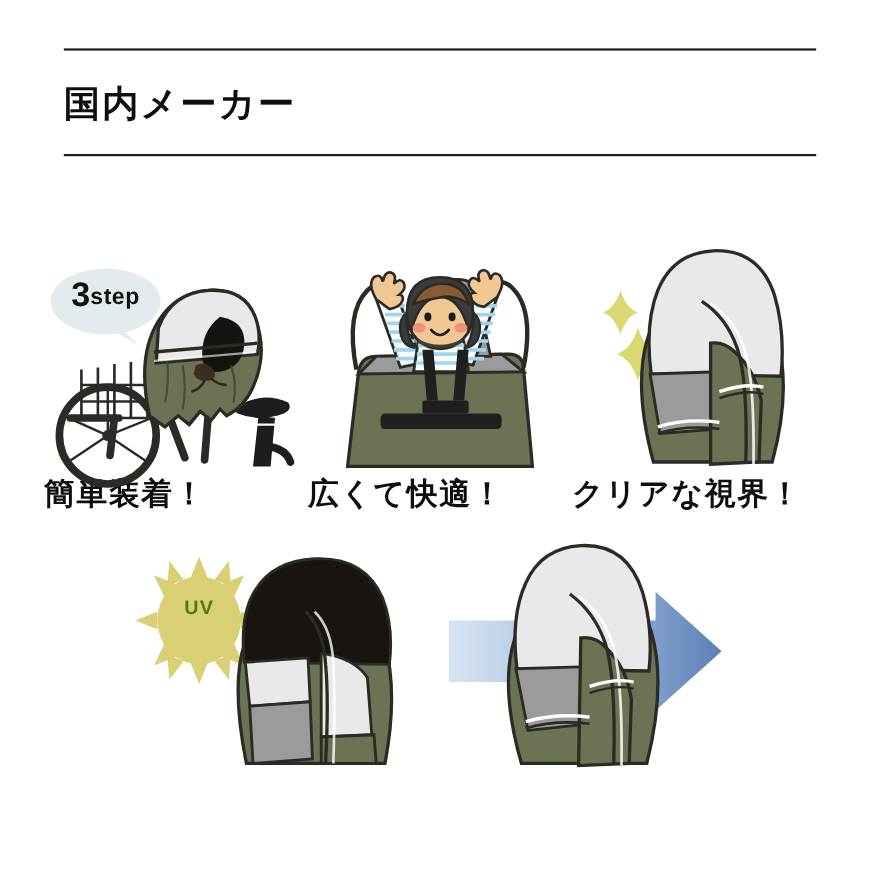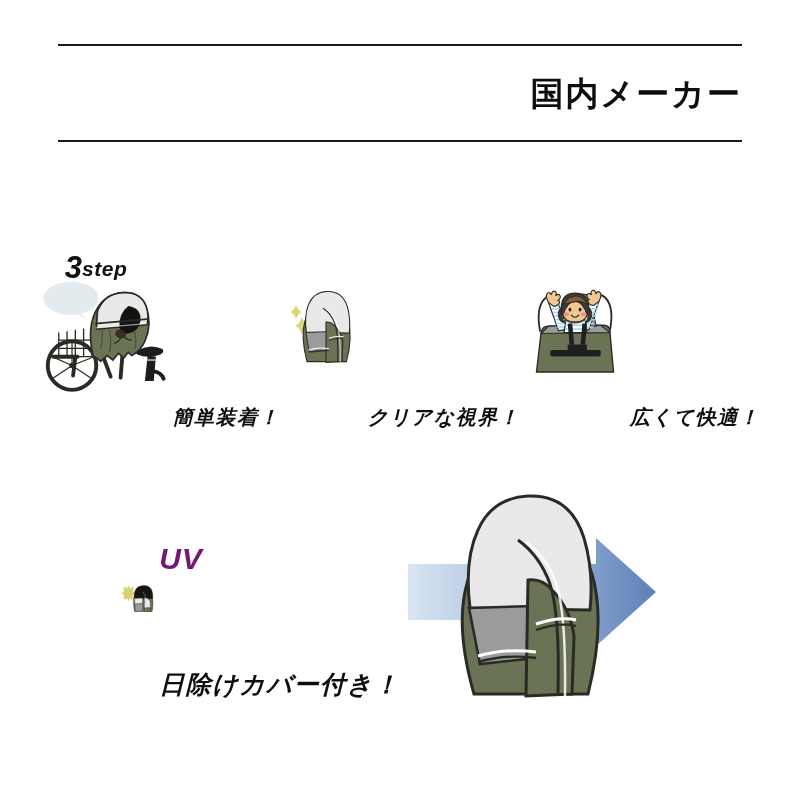--- a/index.html
+++ b/index.html
@@ -30,21 +30,21 @@
     top: 44px;
     width: 684px;
   }
   .rule {
     width: 100%;
     height: 0;
     border-top: 2.5px solid #1b1b1b;
   }
   .header-inner {
     padding: 22px 0 20px 0;
-    text-align: right;
+    text-align: left;
   }
   .title-line {
     font-size: 33px;
     font-weight: 700;
     letter-spacing: 2px;
     line-height: 1.58;
     color: #0e0e0e;
     white-space: nowrap;
   }
 
@@ -53,37 +53,36 @@
     position: absolute;
     display: flex;
     justify-content: center;
   }
   .row1 { left: 40px; top: 228px; width: 720px; }
   .row2 { left: 120px; top: 498px; width: 560px; }
 
   .panel {
     position: relative;
     display: flex;
-    flex-direction: row;
-    align-items: flex-end;
-    font-style: italic;
+    flex-direction: column;
+    align-items: flex-start;
   }
   .row1 .panel { width: 240px; }
   .row2 .panel { width: 280px; }
 
   .art {
     position: relative;
     width: 100%;
     height: 200px;
   }
   .art svg { display: block; width: 100%; height: 100%; overflow: visible; }
 
   .caption {
     margin-top: 6px;
-    font-size: 20px;
+    font-size: 28px;
     font-weight: 700;
     letter-spacing: 1.5px;
     color: #0e0e0e;
     white-space: nowrap;
     text-align: center;
     line-height: 1.1;
   }
   .row2 .caption { font-size: 25px; }
 
   
@@ -106,23 +105,23 @@
     font-weight: 700;
     color: #111;
     letter-spacing: 0.5px;
   }
   .uv-text {
     position: absolute;
     left: 22px;
     top: 44px;
     width: 78px;
     text-align: center;
-    font-size: 30px;
-    font-weight: 700;
-    color: #701a75;
+    font-size: 18px;
+    font-weight: 700;
+    color: #4d7c0f;
     letter-spacing: 1px;
     pointer-events: none;
   }
 </style>
 </head>
 <body>
 
 <div class="page">
 
   <div class="header">
@@ -191,53 +190,20 @@
               <path d="M126 104 q4 22 0 40"></path>
               <path d="M170 104 q6 18 2 34"></path>
             </g>
           </g>
         </svg>
         <div class="bubble-text">
           <span class="bubble-num">3</span><span class="bubble-word">step</span>
         </div>
       </div>
       <div class="caption">簡単装着！</div>
-    </div>
-
-    <div class="panel">
-      <div class="art">
-        <svg viewBox="0 0 240 200" aria-hidden="true">
-
-          <g fill="#d9d973">
-            <path d="M44 36 q5 16 16 20 q-11 4 -16 20 q-5 -16 -16 -20 q11 -4 16 -20 Z"></path>
-            <path d="M60 70 q6 19 19 24 q-13 5 -19 24 q-6 -19 -19 -24 q13 -5 19 -24 Z"></path>
-            <path d="M132 54 q5 15 15 19 q-10 4 -15 19 q-5 -15 -15 -19 q10 -4 15 -19 Z"></path>
-          </g>
-
-          <g>
-            <path d="M74 192 q-18 -66 -6 -110 q12 -44 56 -48 q46 -4 62 44 q14 48 -4 114 Z" fill="#6b7355" stroke="#2b2b26" stroke-width="3"></path>
-
-            <path d="M72 112 q-6 -46 6 -76 q14 -34 50 -36 q42 -2 56 40 q10 34 6 74 Z" fill="#e9e9e9" stroke="#2b2b26" stroke-width="3"></path>
-
-            <path d="M71 112 L132 110 L134 162 L80 166 Z" fill="#9b9b9b" stroke="#2b2b26" stroke-width="2.6"></path>
-
-            <path d="M126 84 q12 -2 22 8 q18 16 24 44 l-2 56 l-44 2 Z" fill="#6b7355" stroke="#2b2b26" stroke-width="3"></path>
-
-            <path d="M118 46 q22 14 32 42 q10 28 8 104" fill="none" stroke="#2b2b26" stroke-width="3"></path>
-            <path d="M126 48 q22 14 31 42 q9 28 8 104" fill="none" stroke="#ffffff" stroke-width="2.5" opacity="0.85"></path>
-
-            <path d="M78 160 q26 -8 56 -4" fill="none" stroke="#ffffff" stroke-width="3"></path>
-            <path d="M78 166 q26 -8 56 -4" fill="none" stroke="#2b2b26" stroke-width="2.4"></path>
-
-            <path d="M134 128 q24 -8 40 -4" fill="none" stroke="#ffffff" stroke-width="3"></path>
-            <path d="M134 134 q24 -8 40 -4" fill="none" stroke="#2b2b26" stroke-width="2.2"></path>
-          </g>
-        </svg>
-      </div>
-      <div class="caption">クリアな視界！</div>
     </div>
 
     <div class="panel">
       <div class="art">
         <svg viewBox="0 0 240 200" aria-hidden="true">
 
           <g>
             <path d="M36 196 L46 110 q2 -14 16 -14 l120 -2 q14 0 14 14 l8 88 Z" fill="#6b7355" stroke="#2b2b26" stroke-width="3"></path>
             <path d="M46 112 L62 96 L176 94 L196 110 Z" fill="#9b9b9b" stroke="#2b2b26" stroke-width="2.6"></path>
 
@@ -286,20 +252,53 @@
 
           <g fill="#1f1f1f">
             <path d="M104 90 L114 90 L118 136 L108 136 Z"></path>
             <path d="M136 90 L146 90 L142 136 L132 136 Z"></path>
             <rect x="104" y="136" width="42" height="12" rx="2"></rect>
             <rect x="66" y="148" width="110" height="14" rx="4"></rect>
           </g>
         </svg>
       </div>
       <div class="caption">広くて快適！</div>
+    </div>
+
+    <div class="panel">
+      <div class="art">
+        <svg viewBox="0 0 240 200" aria-hidden="true">
+
+          <g fill="#d9d973">
+            <path d="M44 36 q5 16 16 20 q-11 4 -16 20 q-5 -16 -16 -20 q11 -4 16 -20 Z"></path>
+            <path d="M60 70 q6 19 19 24 q-13 5 -19 24 q-6 -19 -19 -24 q13 -5 19 -24 Z"></path>
+            <path d="M132 54 q5 15 15 19 q-10 4 -15 19 q-5 -15 -15 -19 q10 -4 15 -19 Z"></path>
+          </g>
+
+          <g>
+            <path d="M74 192 q-18 -66 -6 -110 q12 -44 56 -48 q46 -4 62 44 q14 48 -4 114 Z" fill="#6b7355" stroke="#2b2b26" stroke-width="3"></path>
+
+            <path d="M72 112 q-6 -46 6 -76 q14 -34 50 -36 q42 -2 56 40 q10 34 6 74 Z" fill="#e9e9e9" stroke="#2b2b26" stroke-width="3"></path>
+
+            <path d="M71 112 L132 110 L134 162 L80 166 Z" fill="#9b9b9b" stroke="#2b2b26" stroke-width="2.6"></path>
+
+            <path d="M126 84 q12 -2 22 8 q18 16 24 44 l-2 56 l-44 2 Z" fill="#6b7355" stroke="#2b2b26" stroke-width="3"></path>
+
+            <path d="M118 46 q22 14 32 42 q10 28 8 104" fill="none" stroke="#2b2b26" stroke-width="3"></path>
+            <path d="M126 48 q22 14 31 42 q9 28 8 104" fill="none" stroke="#ffffff" stroke-width="2.5" opacity="0.85"></path>
+
+            <path d="M78 160 q26 -8 56 -4" fill="none" stroke="#ffffff" stroke-width="3"></path>
+            <path d="M78 166 q26 -8 56 -4" fill="none" stroke="#2b2b26" stroke-width="2.4"></path>
+
+            <path d="M134 128 q24 -8 40 -4" fill="none" stroke="#ffffff" stroke-width="3"></path>
+            <path d="M134 134 q24 -8 40 -4" fill="none" stroke="#2b2b26" stroke-width="2.2"></path>
+          </g>
+        </svg>
+      </div>
+      <div class="caption">クリアな視界！</div>
     </div>
   </div>
 
   <div class="features-row row2">
 
     <div class="panel">
       <div class="art">
         <svg viewBox="0 0 280 200" aria-hidden="true">
 
           <g fill="#d9d073">
@@ -341,21 +340,20 @@
             <path d="M172 96 q30 4 42 22 l4 52 l-46 2 Z" fill="#e9e9e9" stroke="#2b2b26" stroke-width="2.6"></path>
 
             <path d="M172 172 L220 170 L222 196 L172 196 Z" fill="#6b7355" stroke="#2b2b26" stroke-width="2.6"></path>
 
             <path d="M158 58 q16 16 18 48 q3 32 0 90" fill="none" stroke="#2b2b26" stroke-width="3"></path>
             <path d="M166 58 q16 16 17 48 q2 32 0 90" fill="none" stroke="#ffffff" stroke-width="2.4" opacity="0.8"></path>
           </g>
         </svg>
         <div class="uv-text">UV</div>
       </div>
-      <div class="caption">日除けカバー付き！</div>
     </div>
 
     <div class="panel">
       <div class="art">
         <svg viewBox="0 0 280 200" aria-hidden="true">
           <defs>
             <linearGradient id="airflowGrad" x1="0" y1="0" x2="1" y2="0">
               <stop offset="0%" stop-color="#d8e4f2"></stop>
               <stop offset="55%" stop-color="#9db7da"></stop>
               <stop offset="100%" stop-color="#5c80b8"></stop>

